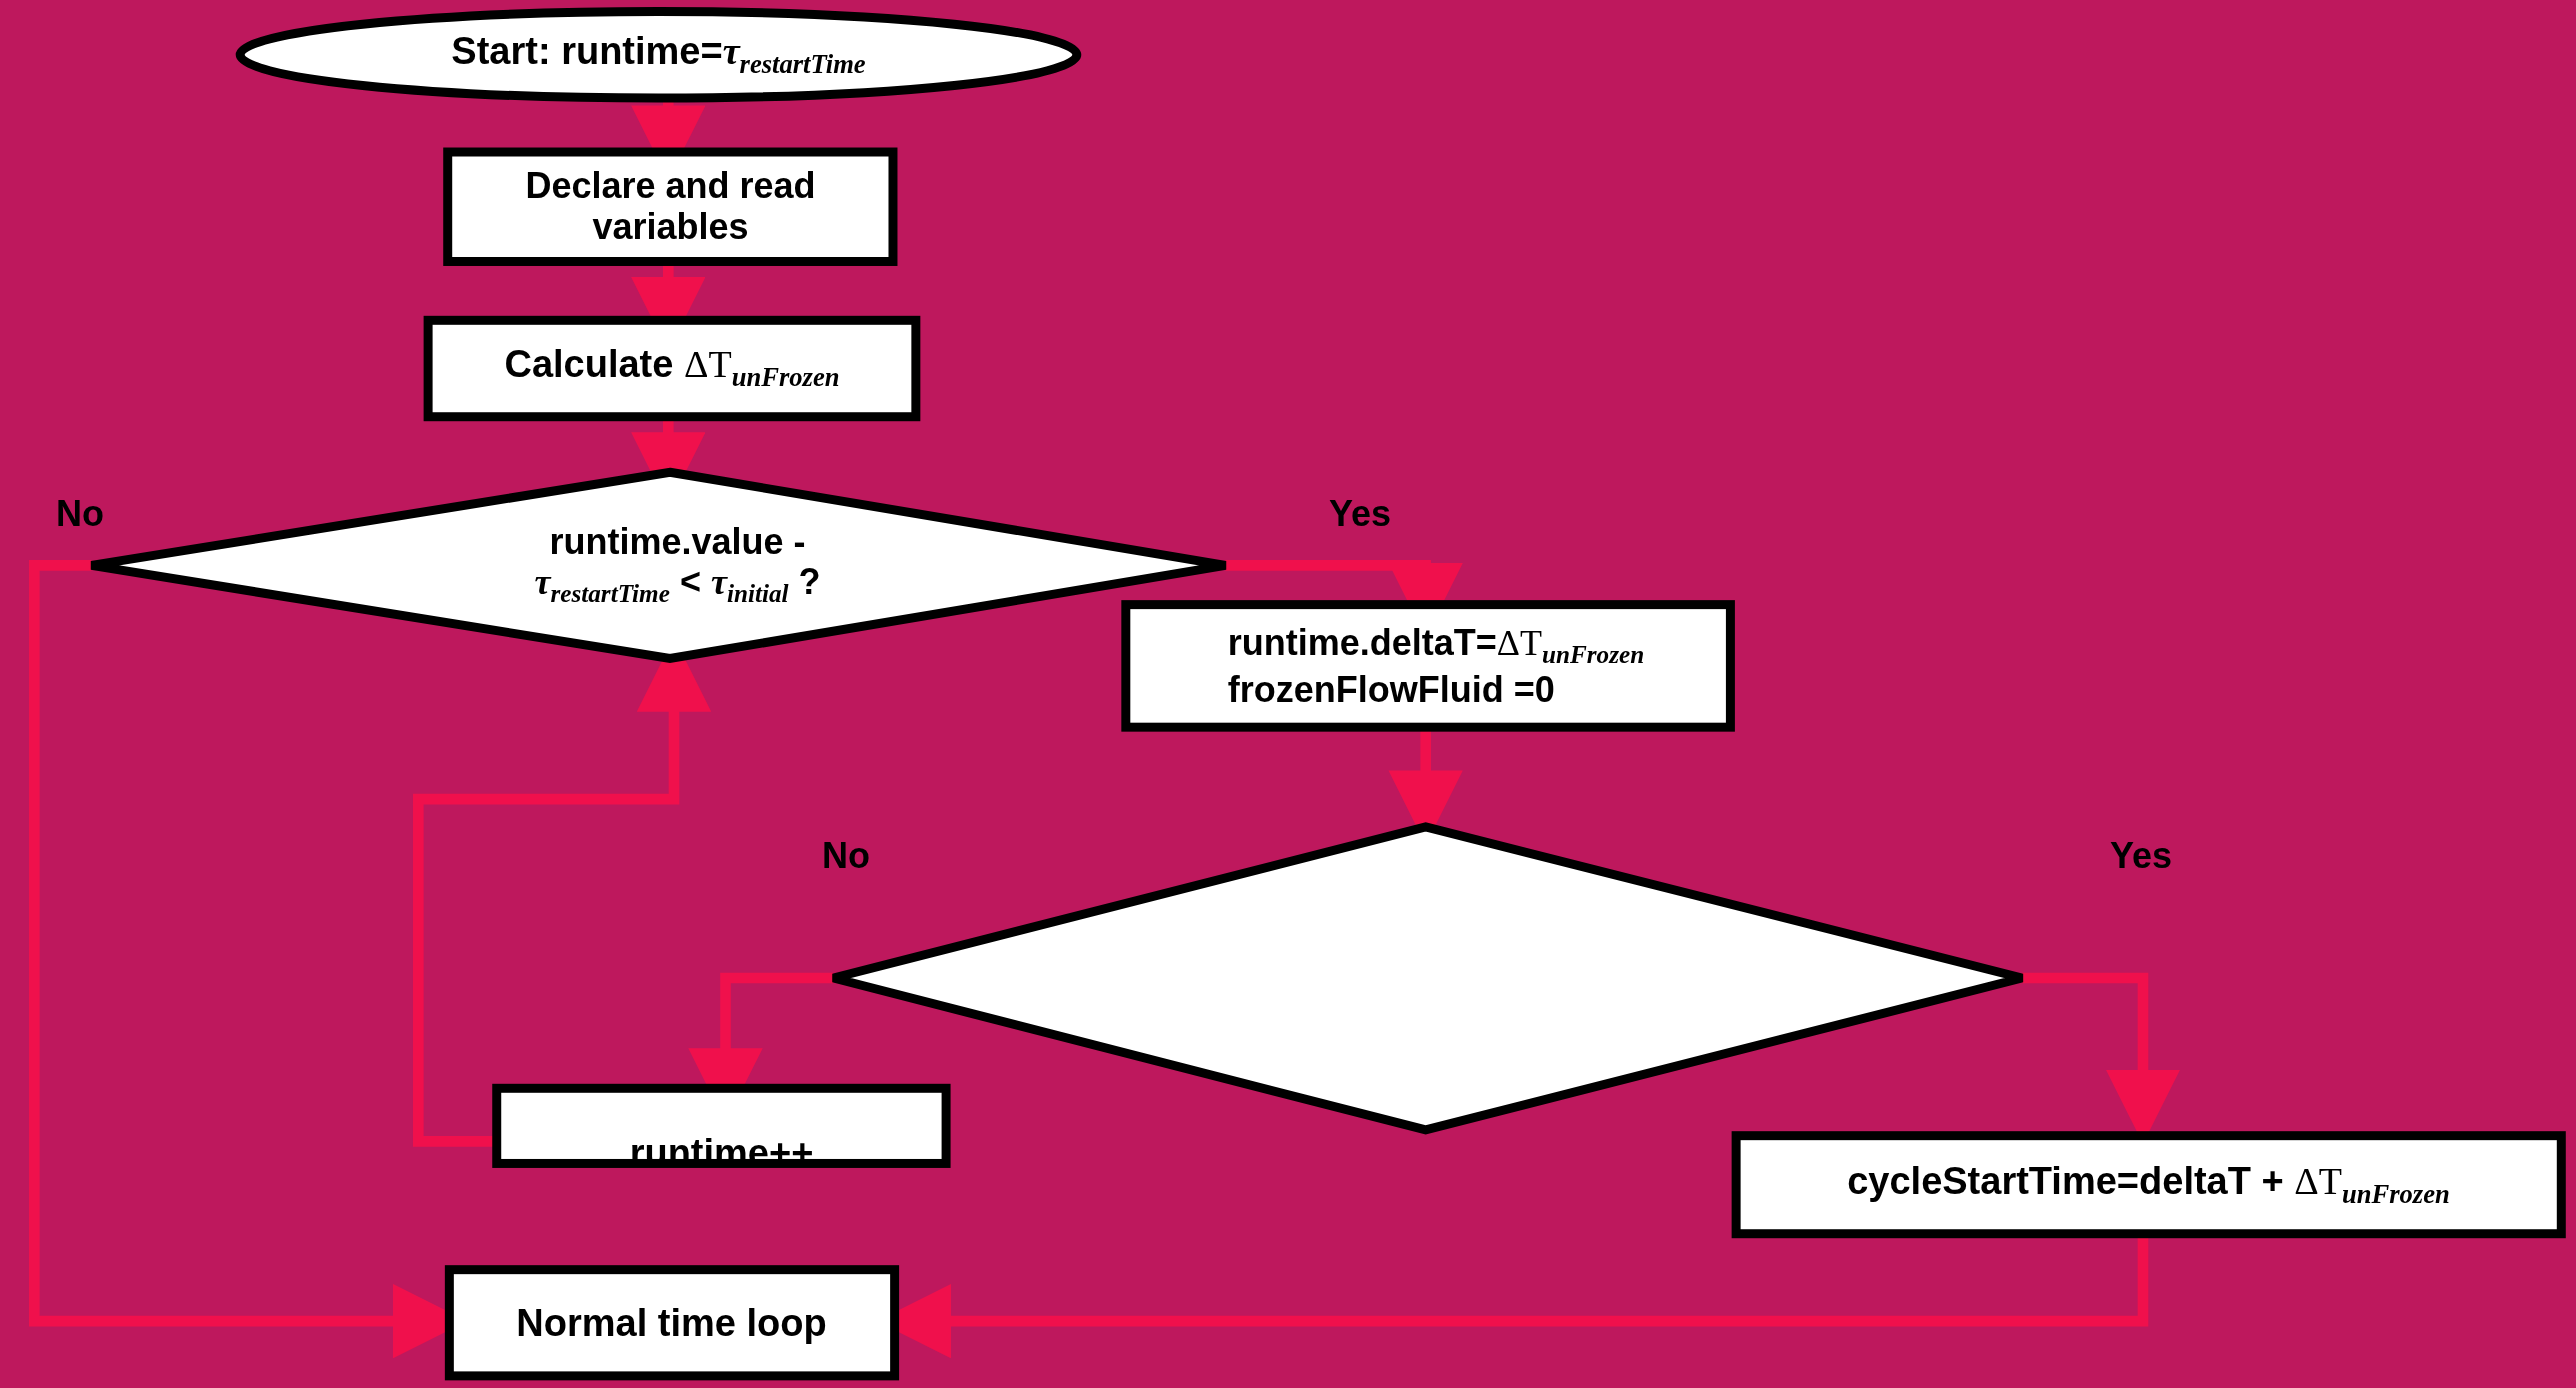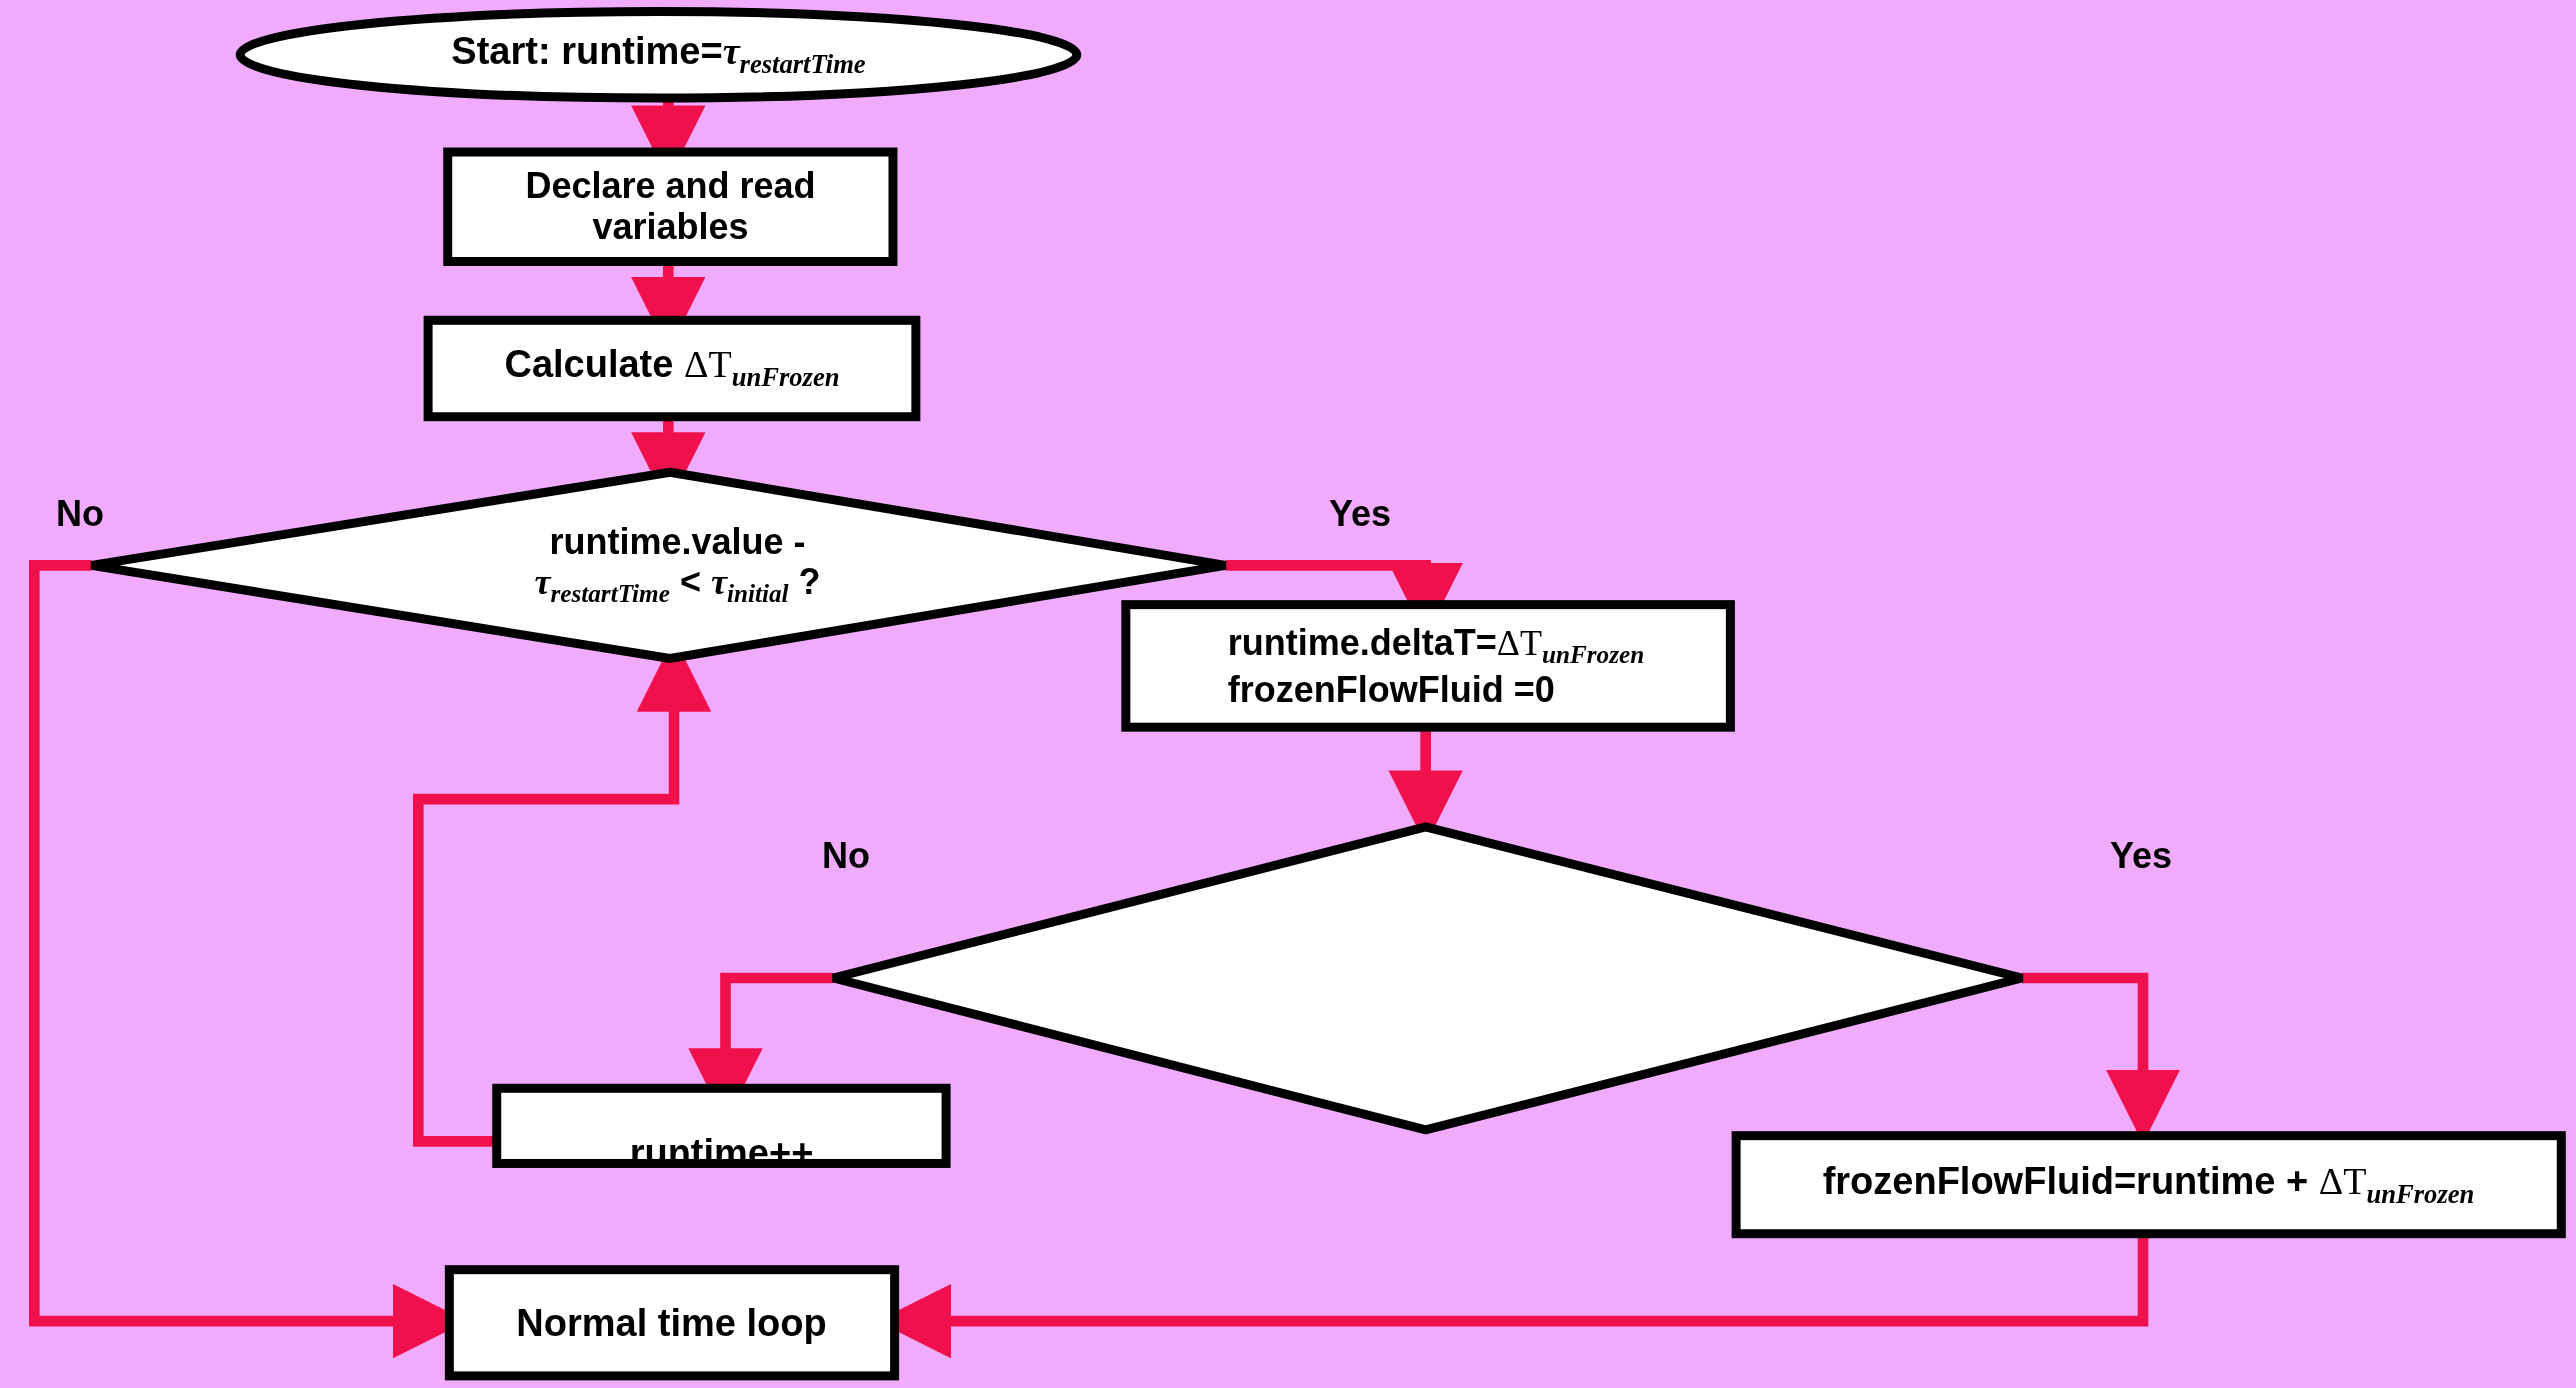--- a/index.html
+++ b/index.html
@@ -4,21 +4,21 @@
 <style>
   html, body {
     margin: 0;
     padding: 0;
     background: #ffffff;
   }
   #canvas {
     position: relative;
     width: 2576px;
     height: 1389px;
-    background: #f0abfc;
+    background: #be185d;
     overflow: hidden;
     font-family: "Liberation Sans", sans-serif;
   }
   svg.layer {
     position: absolute;
     top: 0;
     left: 0;
     width: 2576px;
     height: 1389px;
   }
@@ -152,21 +152,21 @@
 
   <div class="branch-label" style="left:799px; top:835px;">No</div>
   <div class="branch-label" style="left:2087px; top:835px;">Yes</div>
 
   <div class="node-text" style="left:497px; top:1116px; width:449px; height:75px; font-size:38px;">
     <span>runtime++</span>
   </div>
 
   <div class="node-text" style="left:1736px; top:1136px; width:825px; height:98px; font-size:38px;">
     <span>
-      <span>frozenFlowFluid=runtime + </span><span class="mathvar"><span class="delta">ΔT</span><sub>unFrozen</sub></span>
+      <span>cycleStartTime=deltaT + </span><span class="mathvar"><span class="delta">ΔT</span><sub>unFrozen</sub></span>
     </span>
   </div>
 
   <div class="node-text" style="left:449px; top:1270px; width:445px; height:106px; font-size:38px;">
     <span>Normal time loop</span>
   </div>
 
 </div>
 
 

